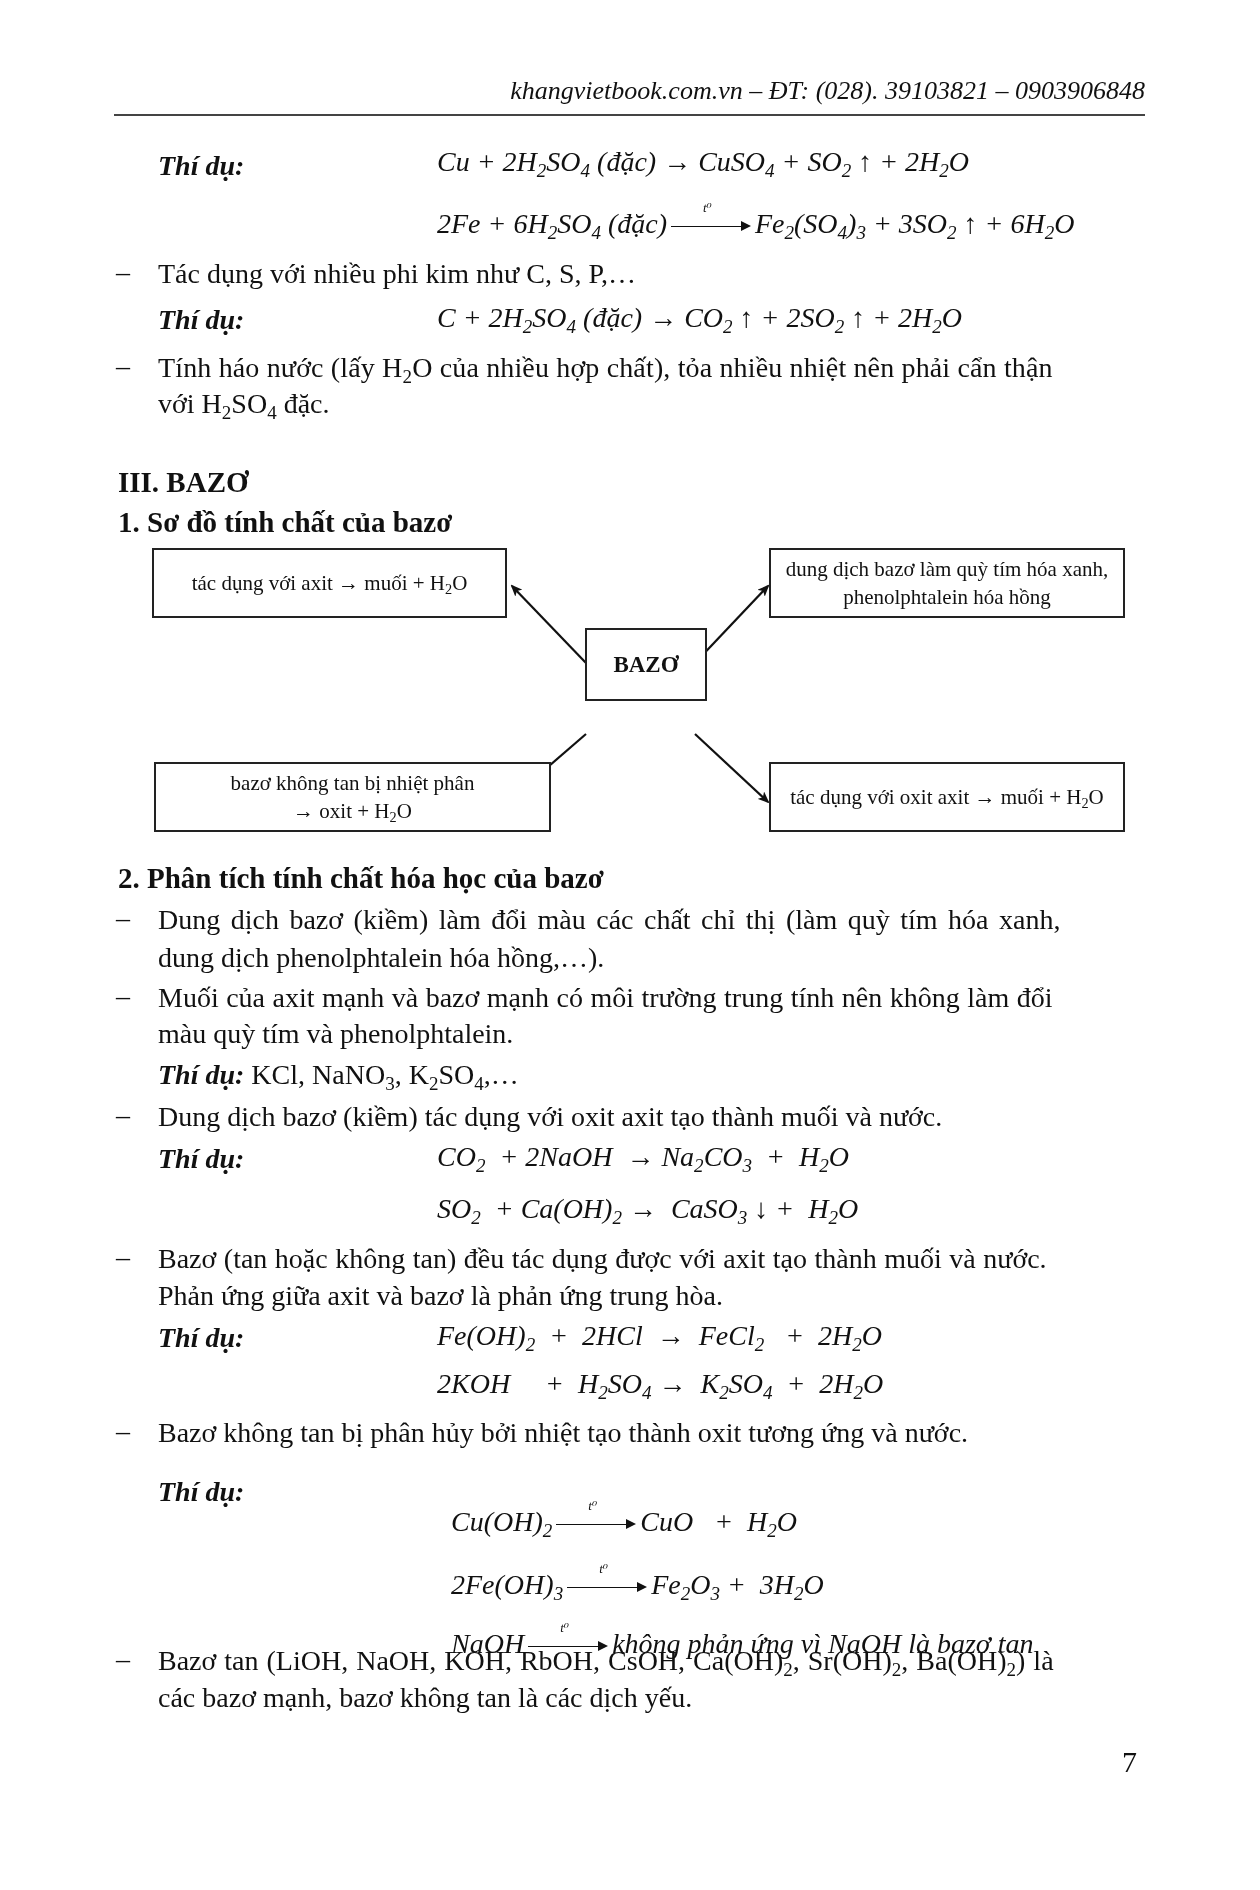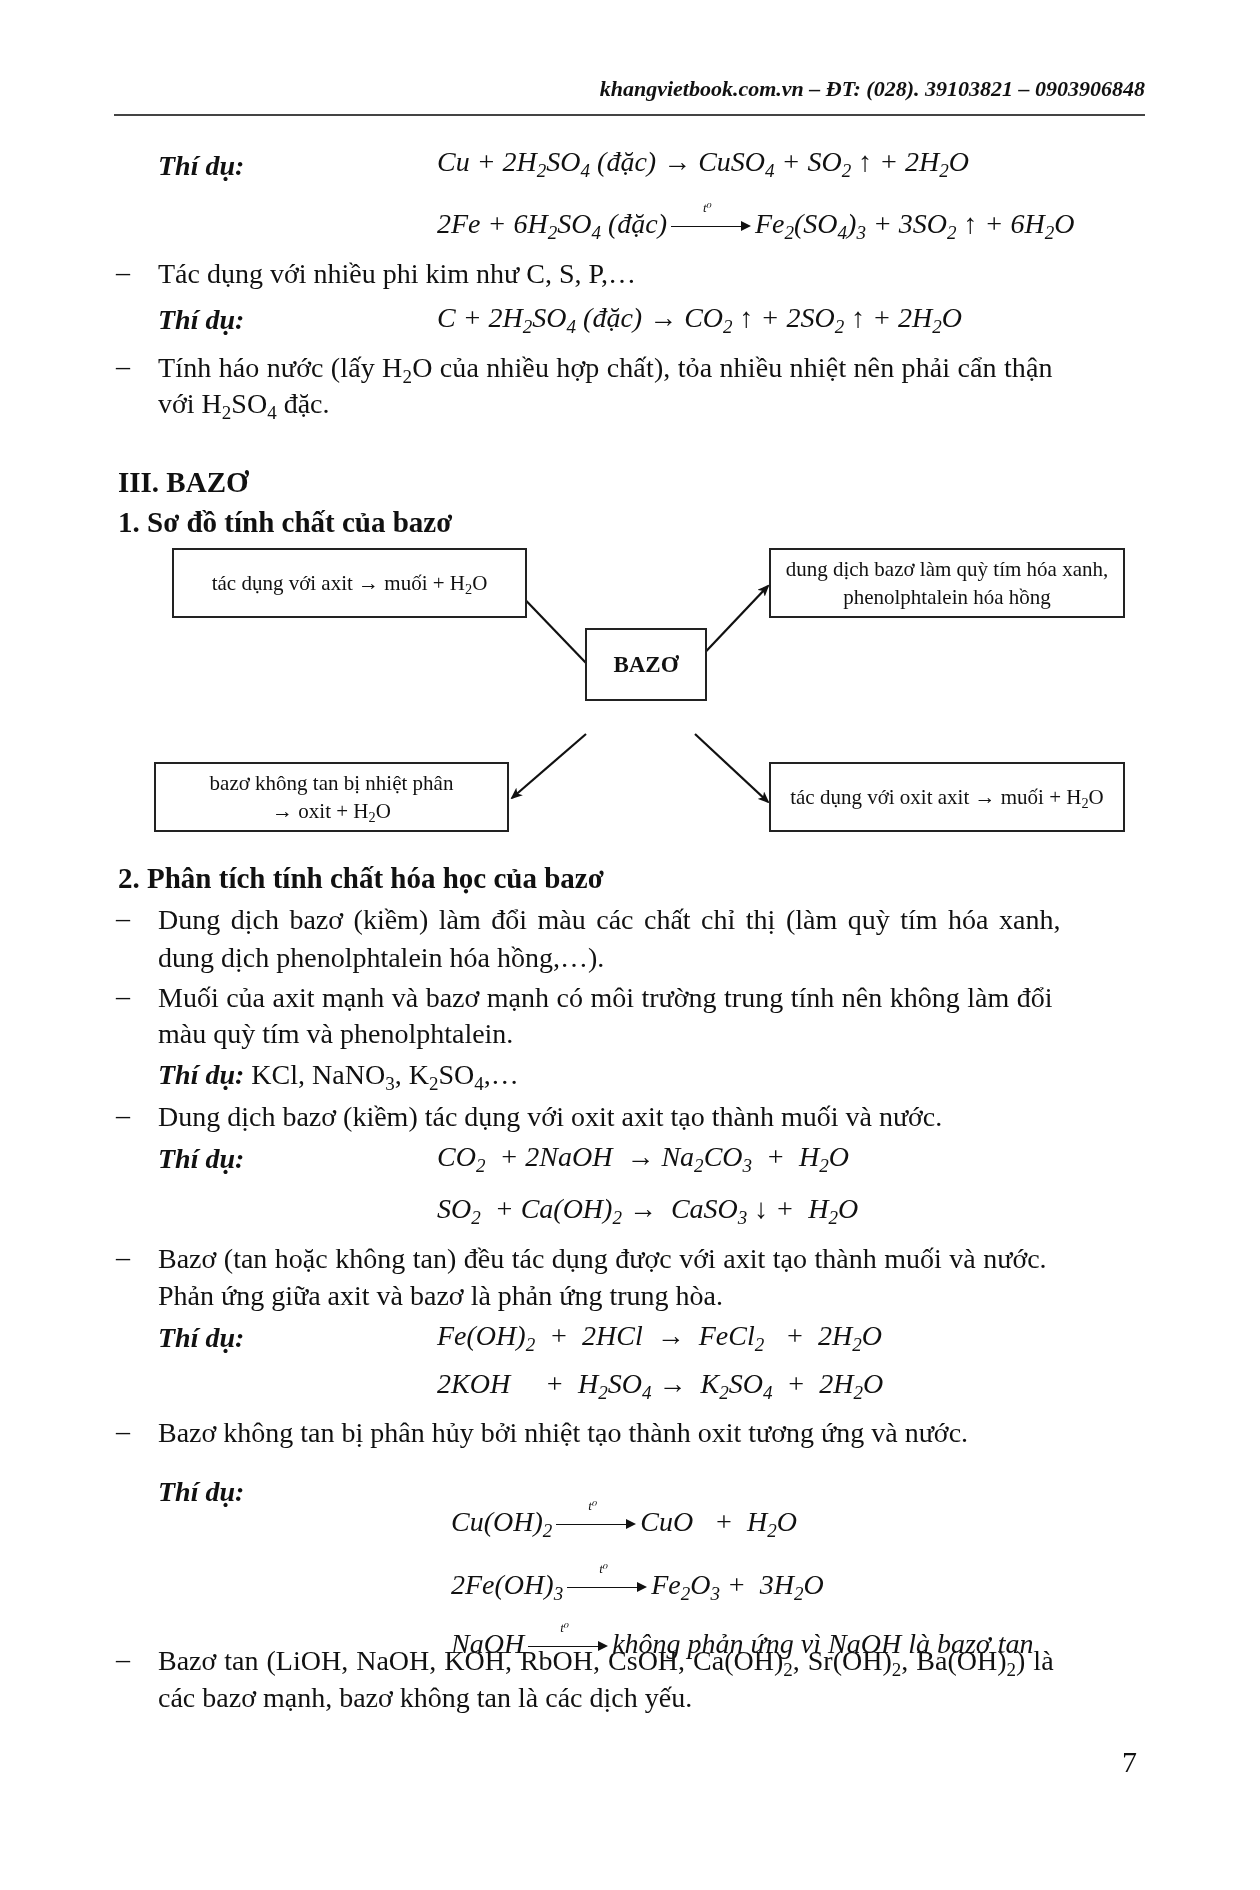--- a/index.html
+++ b/index.html
@@ -1,19 +1,19 @@
 <!DOCTYPE html>
 <html><head>
 <meta charset="utf-8">
 <style>
   html, body { margin: 0; padding: 0; background: #ffffff; }
   body { width: 1260px; height: 1890px; position: relative; overflow: hidden;
          font-family: "Liberation Serif", "DejaVu Serif", serif; color: #111; }
   .abs { position: absolute; white-space: nowrap; }
-  .hdr { right: 115px; top: 76px; font-size: 22px; font-weight: bold; font-style: italic; text-align: center; }
+  .hdr { right: 115px; top: 76px; font-size: 26px; font-weight: normal; font-style: italic; text-align: center; }
   .rule { left: 114px; top: 114px; width: 1031px; height: 0; border-top: 2px solid #444; }
   .txt { font-size: 28px; line-height: 36px; }
   .label { font-weight: bold; font-style: italic; }
   .eq { font-size: 28px; }
   .dash { left: 116px; font-size: 28px; }
   .ind { left: 158px; }
   .eqx { left: 437px; font-style: italic; }
   .h2 { font-size: 29px; font-weight: bold; }
   sub { font-size: 68%; vertical-align: -0.3em; line-height: 0; }
   .arr-t { display: inline-block; position: relative; width: 80px; height: 1px; vertical-align: middle; margin: 0 4px; }
@@ -59,33 +59,33 @@
     <marker id="ah" markerWidth="12" markerHeight="10" refX="10" refY="5" orient="auto" markerUnits="userSpaceOnUse">
       <path d="M0,0 L12,5 L0,10 L3,5 Z" fill="#111"></path>
     </marker>
   </defs>
   <line x1="586" y1="663" x2="512" y2="586" stroke="#111" stroke-width="2.2" marker-end="url(#ah)"></line>
   <line x1="695" y1="663" x2="768" y2="586" stroke="#111" stroke-width="2.2" marker-end="url(#ah)"></line>
   <line x1="586" y1="734" x2="512" y2="798" stroke="#111" stroke-width="2.2" marker-end="url(#ah)"></line>
   <line x1="695" y1="734" x2="768" y2="802" stroke="#111" stroke-width="2.2" marker-end="url(#ah)"></line>
 </svg>
 
-<div class="box" style="left:172px; top:548px; width:355px; height:70px">
+<div class="box" style="left:152px; top:548px; width:355px; height:70px">
   <span>tác dụng với axit → muối + H<sub>2</sub>O</span>
 </div>
 <div class="box" style="left:769px; top:548px; width:356px; height:70px">
   <div>
     <div>dung dịch bazơ làm quỳ tím hóa xanh,</div>
     <div>phenolphtalein hóa hồng</div>
   </div>
 </div>
 <div class="box center" style="left:585px; top:628px; width:122px; height:73px">
   <span>BAZƠ</span>
 </div>
-<div class="box" style="left:154px; top:762px; width:355px; height:70px">
+<div class="box" style="left:154px; top:762px; width:397px; height:70px">
   <div>
     <div>bazơ không tan bị nhiệt phân</div>
     <div>→ oxit + H<sub>2</sub>O</div>
   </div>
 </div>
 <div class="box" style="left:769px; top:762px; width:356px; height:70px">
   <span>tác dụng với oxit axit → muối + H<sub>2</sub>O</span>
 </div>
 
 <div class="abs h2" style="left:118px; top:862px">2. Phân tích tính chất hóa học của bazơ</div>

